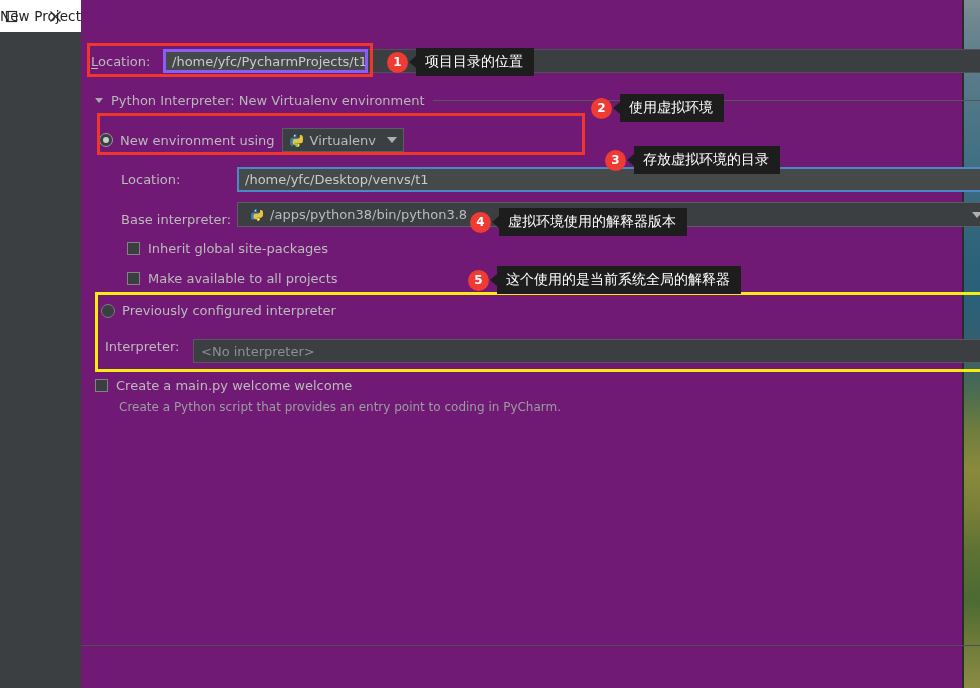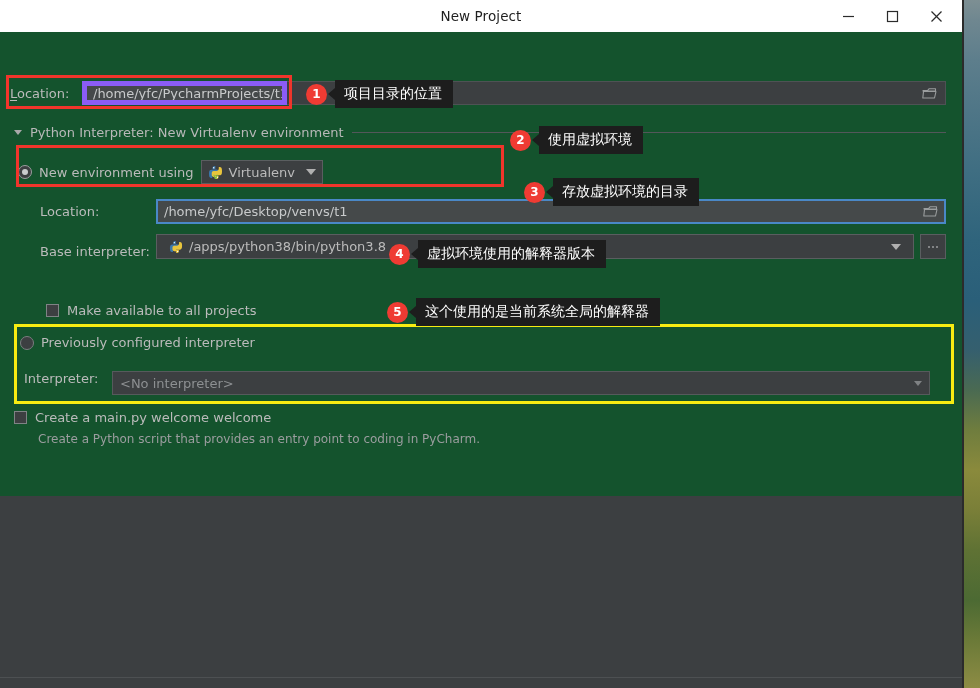--- a/index.html
+++ b/index.html
@@ -31,23 +31,23 @@
         #6b7a38 640px, #8d8c44 688px);
   }
   #wallpaper-seam {
     position: absolute; top: 0; right: 16px;
     width: 2px; height: 688px; background: #2b2b2b;
   }
 
   
   #window {
     position: absolute; top: 0; left: 0;
-    width: 962px; height: 496px;
-    background: #3c3f41;
-    display: flex; flex-direction: column;
+    width: 962px; height: 688px;
+    background: #3c3f41;
+    display: flex; flex-direction: row;
   }
 
   
   #titlebar {
     height: 32px; min-height: 32px;
     background: #ffffff;
     position: relative;
     display: flex; align-items: center; justify-content: center;
   }
   #window-title {
@@ -61,42 +61,42 @@
   .wc-btn {
     width: 44px; height: 32px;
     display: flex; align-items: center; justify-content: center;
     color: #2b2b2b;
   }
   .wc-btn svg { display: block; }
 
   
   #dialog-body {
     flex: 1;
-    background: #14532d;
+    background: #701a75;
     position: relative;
     padding: 0;
   }
 
   
   .label {
     color: #bbbbbb;
     font-size: 13px;
     white-space: nowrap;
   }
   .label u { text-decoration: underline; text-underline-offset: 2px; }
 
   #project-location-row {
     position: absolute; left: 10px; top: 48px;
     width: 936px; height: 26px;
     display: flex; align-items: center;
   }
   #project-location-label { width: 72px; }
   .textfield {
     background: #45494a;
-    border: 5px solid #8b5cf6;
+    border: 3px solid #8b5cf6;
     height: 24px;
     color: #c8cacb;
     font-size: 13px;
     display: flex; align-items: center;
     padding: 0 6px;
     overflow: hidden;
     white-space: nowrap;
   }
   #project-location-input { width: 205px; }
   #project-location-browse {
@@ -401,20 +401,24 @@
         <span>/apps/python38/bin/python3.8</span>
         <span class="combo-arrow"></span>
       </div>
       <div id="base-interpreter-more">
         <span class="dot3"></span>
         <span class="dot3"></span>
         <span class="dot3"></span>
       </div>
     </div>
 
+    <div id="inherit-row">
+      <span class="checkbox"></span>
+      <span class="label">Inherit global site-packages</span>
+    </div>
     <div id="makeavail-row">
       <span class="checkbox"></span>
       <span class="label">Make available to all projects</span>
     </div>
 
     <div id="prev-interp-row">
       <span class="radio unchecked"></span>
       <span class="label">Previously configured interpreter</span>
     </div>
     <div id="prev-interp-field-row">

